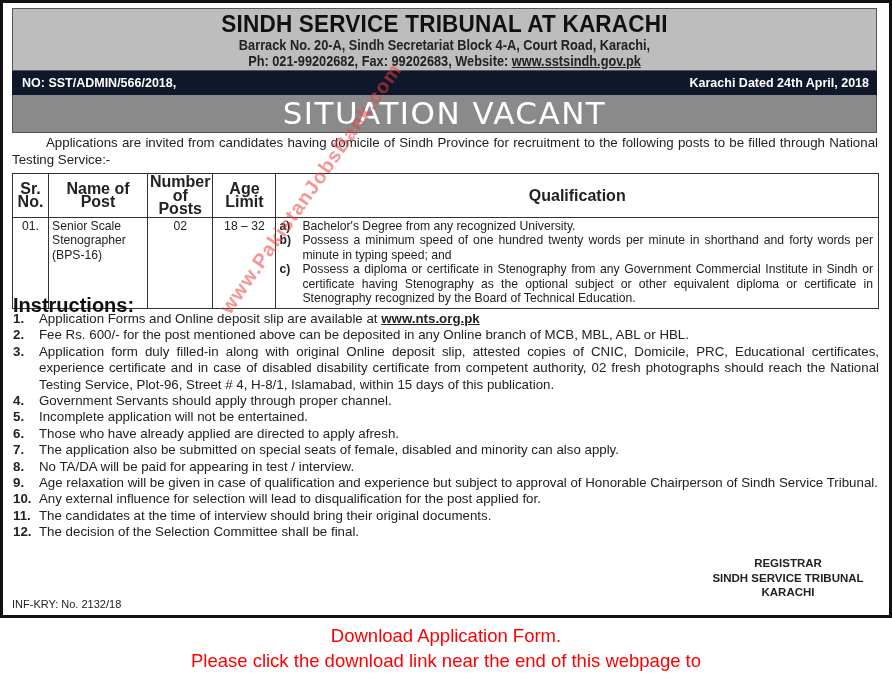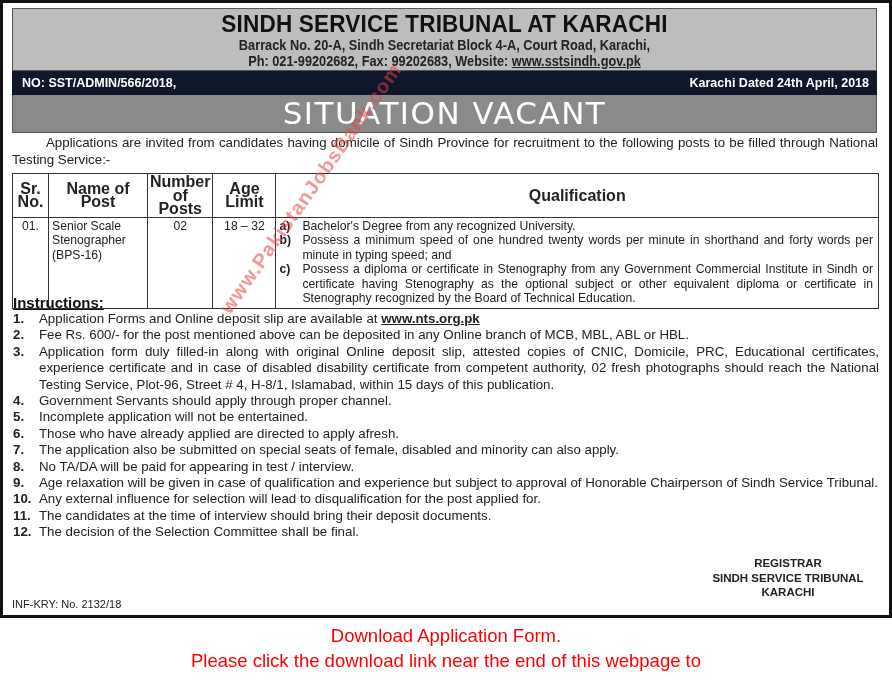--- a/index.html
+++ b/index.html
@@ -34,22 +34,22 @@
   table.posts th { font-weight: bold; font-size: 16px; line-height: 13.5px; padding: 1px 2px; height: 28px; vertical-align: middle; text-align: center; }
   table.posts td { line-height: 14.5px; padding: 1px 3px 2px 3px; }
   .c-sr { width: 29px; text-align: center; }
   .c-name { width: 92px; }
   .c-num { width: 58px; text-align: center; }
   .c-age { width: 56px; text-align: center; }
   .ql { display: flex; text-align: justify; }
   .ql .lt { width: 23px; font-weight: bold; flex: none; }
   .ql .tx { flex: 1; padding-right: 2px; }
 
-  .instr-title { position: absolute; left: 13px; top: 294px; font-weight: bold; font-size: 15px;
-                 text-decoration: underline; color: #111; }
+  .instr-title { position: absolute; left: 13px; top: 294px; font-weight: bold; font-size: 20px;
+                 color: #111; }
   .instr { position: absolute; left: 13px; top: 311px; width: 866px; font-size: 13.3px; line-height: 16.4px; color: #222; }
   .instr .it { display: flex; }
   .instr .n { width: 26px; flex: none; font-weight: bold; }
   .instr .t { flex: 1; text-align: justify; transform-origin: left; }
   .instr .link { font-weight: bold; text-decoration: underline; }
 
   .sign { position: absolute; left: 690px; top: 556px; width: 196px; text-align: center;
           font-weight: bold; font-size: 11.5px; line-height: 14.5px; color: #222; }
   .inf { position: absolute; left: 12px; top: 598px; font-size: 11px; color: #222; }
 
@@ -151,21 +151,21 @@
   <div class="it">
       <span class="n">9.</span>
       <span class="t">Age relaxation will be given in case of qualification and experience but subject to approval of Honorable Chairperson of Sindh Service Tribunal.</span>
     </div>
   <div class="it">
       <span class="n">10.</span>
       <span class="t">Any external influence for selection will lead to disqualification for the post applied for.</span>
     </div>
   <div class="it">
       <span class="n">11.</span>
-      <span class="t">The candidates at the time of interview should bring their deposit documents.</span>
+      <span class="t">The candidates at the time of interview should bring their original documents.</span>
     </div>
   <div class="it">
       <span class="n">12.</span>
       <span class="t">The decision of the Selection Committee shall be final.</span>
     </div>
 </div>
 
 <div class="sign">
   <div>REGISTRAR</div>
   <div>SINDH SERVICE TRIBUNAL</div>

